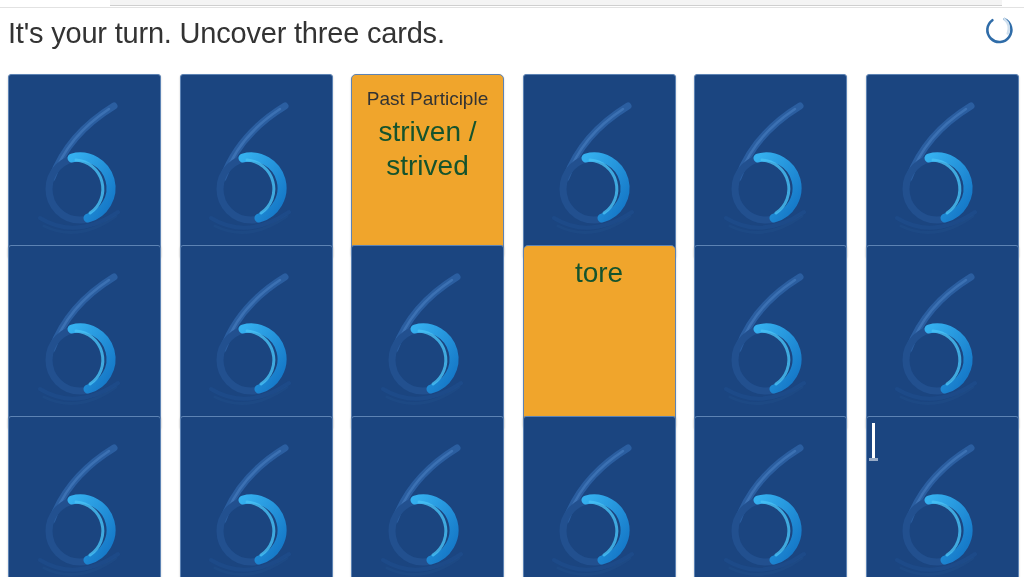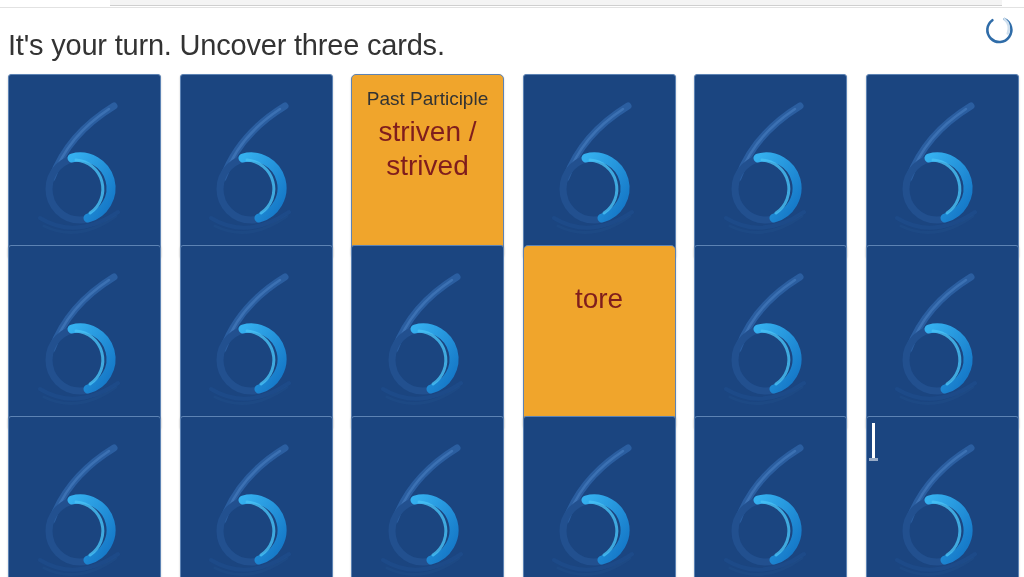--- a/index.html
+++ b/index.html
@@ -45,21 +45,20 @@
   #page-title {
     position: absolute;
     left: 8px;
     top: 6px;
     font-size: 29px;
     line-height: 38px;
     color: #333333;
     font-weight: 400;
     letter-spacing: -0.2px;
     white-space: nowrap;
-    margin-top: 12px;
   }
   #spinner-wrap {
     position: absolute;
     right: 10px;
     top: 5px;
     width: 34px;
     height: 34px;
   }
 
   
@@ -107,29 +106,28 @@
     line-height: 28px;
     color: #333333;
     text-align: center;
     width: 100%;
     padding: 0 4px;
     box-sizing: border-box;
   }
   .card-word {
     font-size: 28px;
     line-height: 34px;
-    color: #7f1d1d;
+    color: #14532d;
     text-align: center;
     width: 100%;
     padding: 0 2px;
     box-sizing: border-box;
     word-break: break-word;
   }
   .card.face.single .card-word {
-    margin-top: 26px;
   }
   .card.face.multi .card-word {
     margin-top: 2px;
   }
 
   
   #text-caret {
     position: absolute;
     left: 872px;
     top: 423px;

